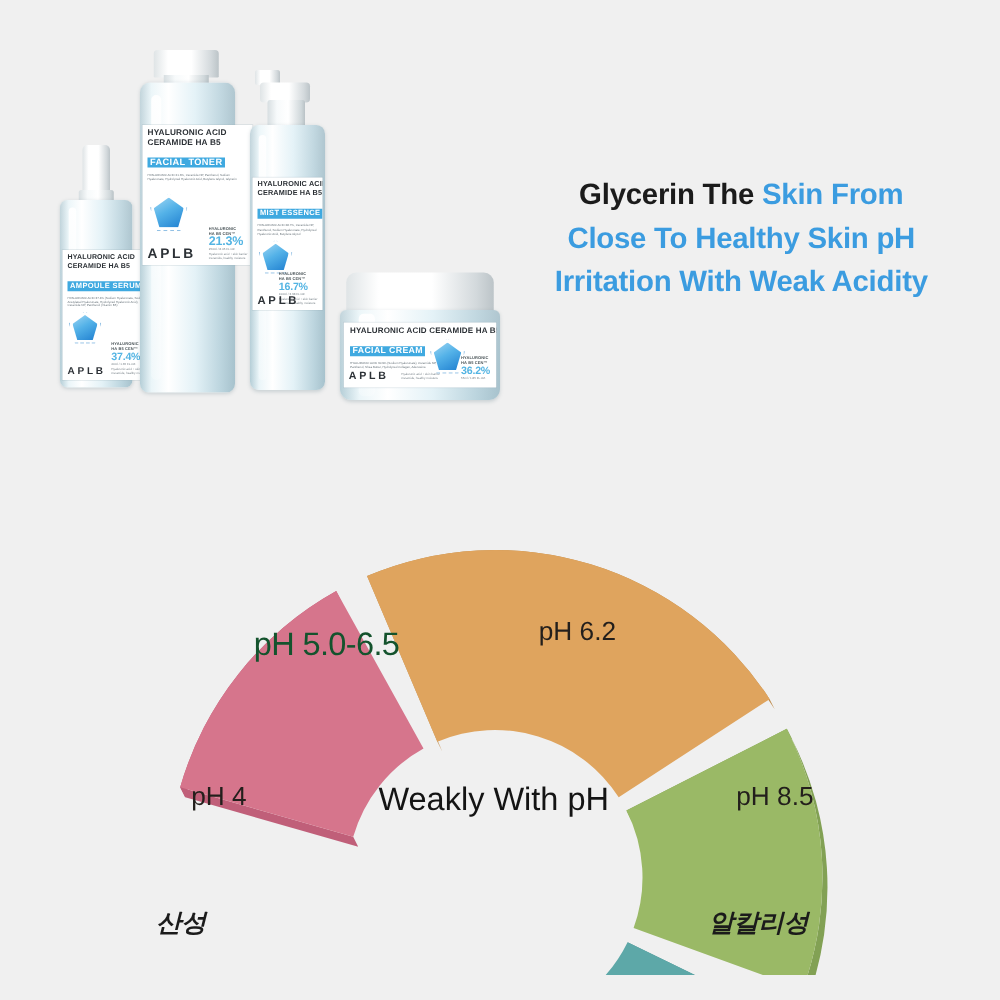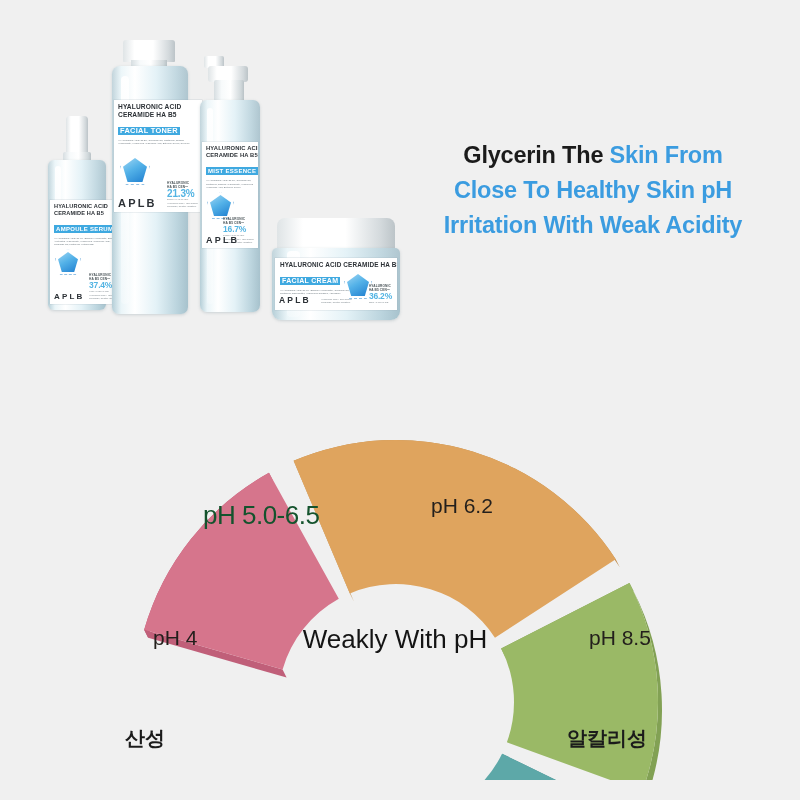--- a/index.html
+++ b/index.html
@@ -121,20 +121,21 @@
   .center-text {
     position: absolute;
     width: 100%; text-align: center;
     font-size: 26px; line-height: 39px; color: #141414;
     white-space: nowrap;
   }
   .kor {
     position: absolute;
     font-size: 20px; font-weight: 700; color: #1b1b1b;
     white-space: nowrap;
+    font-style: italic;
   }
 </style>
 </head>
 <body>
 
 <div id="root">
 
   <div class="headline">
     <div class="hl-line">
       <span class="dark">Glycerin The </span><span>Skin From</span>

